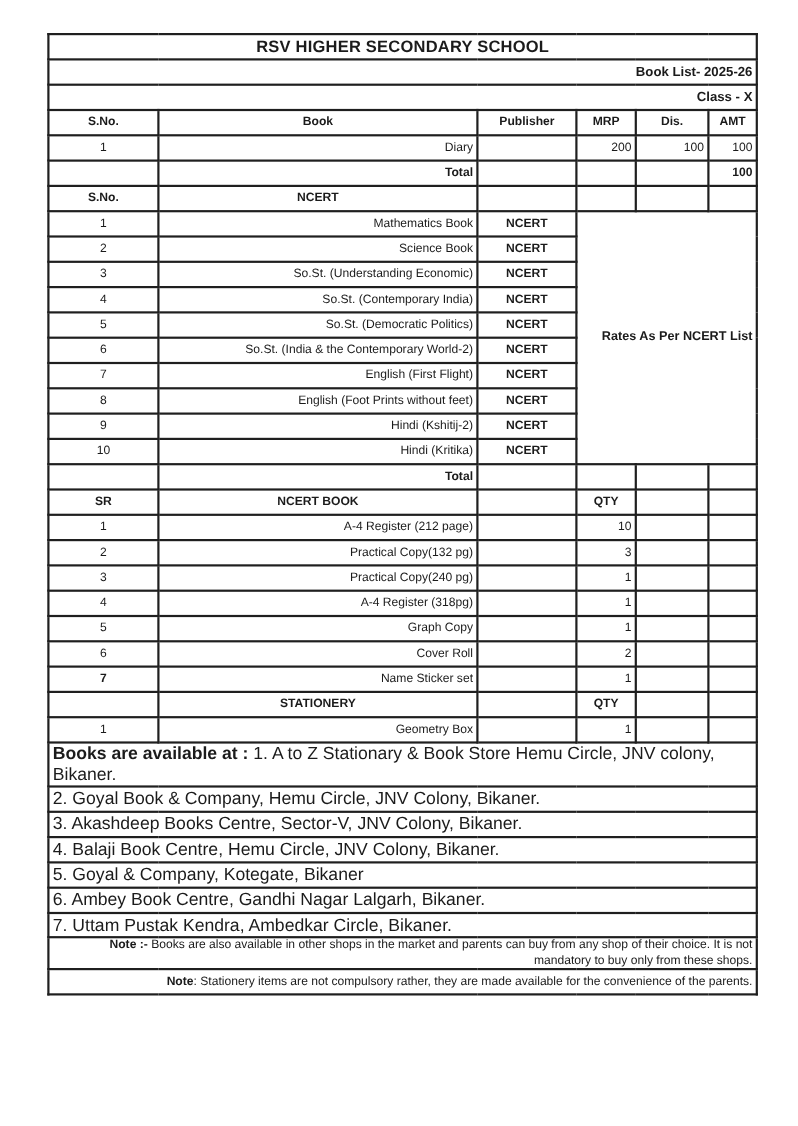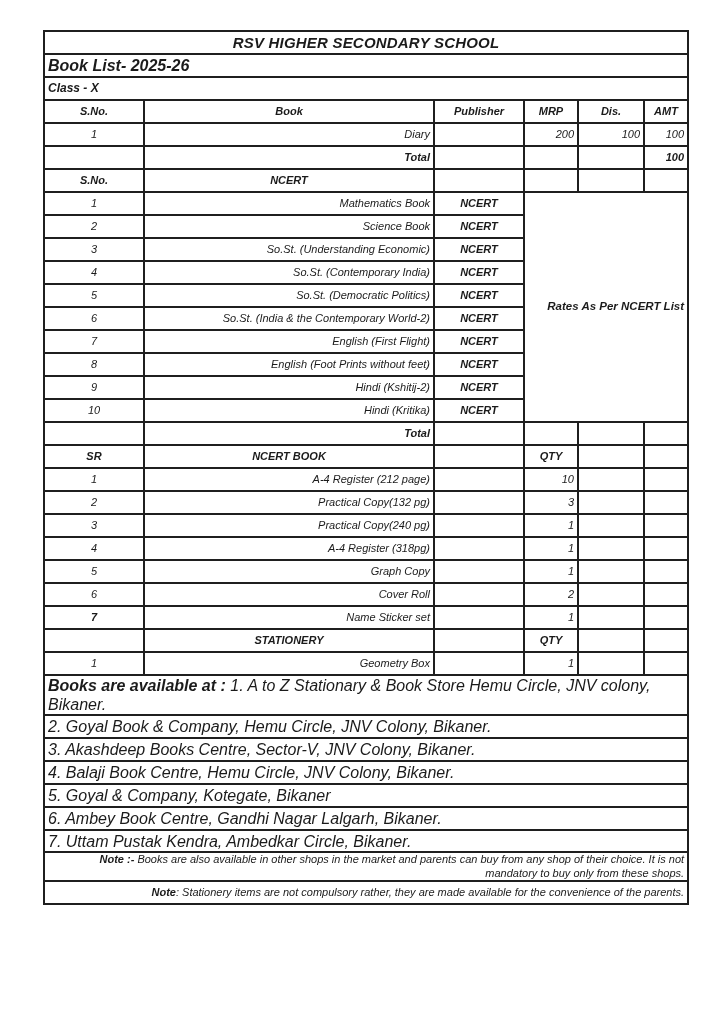--- a/index.html
+++ b/index.html
@@ -11,21 +11,20 @@
     font-family: "Liberation Sans", "DejaVu Sans", sans-serif;
     color: #1b1b1b;
     -webkit-font-smoothing: antialiased;
   }
   .page {
     position: relative;
     width: 725px;
     height: 1024px;
     background: #ffffff;
     overflow: hidden;
-    font-style: italic;
   }
   table.booklist {
     position: absolute;
     left: 43px;
     top: 30px;
     width: 644px;
     border-collapse: collapse;
     table-layout: fixed;
     font-size: 11px;
     color: #1b1b1b;
@@ -45,27 +44,27 @@
   .b { font-weight: bold; }
   td.title-cell {
     height: 52px;
     text-align: center;
     font-weight: bold;
     font-size: 15px;
     letter-spacing: 0.2px;
   }
   td.sub-cell {
     height: 24px;
-    text-align: left;
+    text-align: right;
     font-weight: bold;
-    font-size: 16px;
+    font-size: 12px;
   }
   td.class-cell {
     height: 22px;
-    text-align: left;
+    text-align: right;
     font-weight: bold;
     font-size: 12px;
   }
   td.rates-cell {
     text-align: right;
     font-weight: bold;
     font-size: 11.5px;
   }
   td.shop-cell {
     height: 25px;

